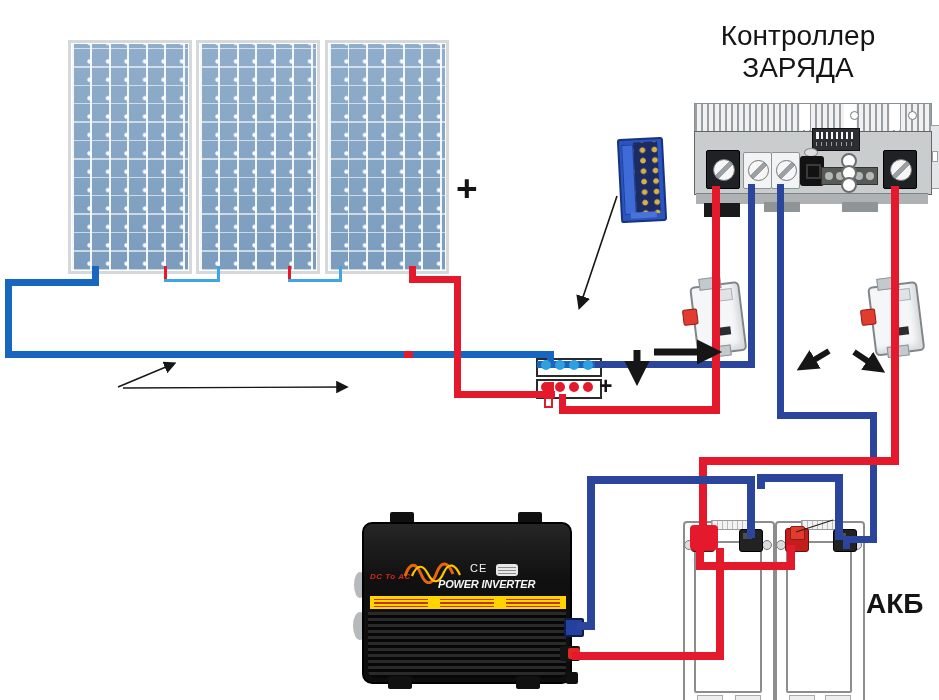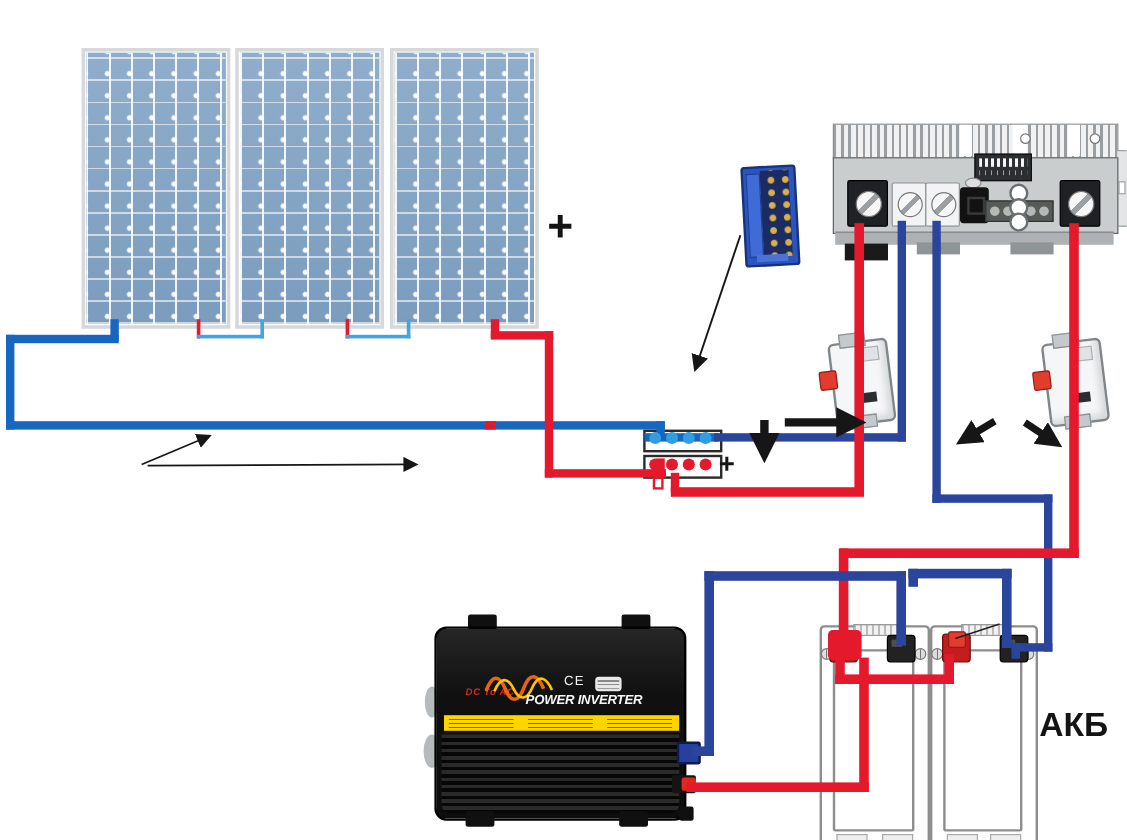--- a/index.html
+++ b/index.html
@@ -38,20 +38,24 @@
     </div>
   <div class="panel" style="left:196px;">
       <div class="panel-cells"></div>
     </div>
   <div class="panel" style="left:325px;">
       <div class="panel-cells"></div>
     </div>
 
   <div class="lbl" style="left:456px;top:168px;font-size:37px;font-weight:bold;">+</div>
 
+  <div class="lbl" style="left:668px;top:20px;width:260px;text-align:center;font-size:28px;line-height:1.15;">
+    <div>Контроллер</div>
+    <div>ЗАРЯДА</div>
+  </div>
 
   <div class="abs" style="left:692px;top:103px;width:246px;height:115px;z-index:3;">
     <div class="abs" style="left:2px;top:0;width:236px;height:28px;border:1px solid #8a8f92;background:repeating-linear-gradient(90deg,#989ea1 0 2px,#f1f1f1 2px 6px);"></div>
     <div class="abs" style="left:108px;top:1px;width:10px;height:26px;background:#fff;"></div>
     <div class="abs" style="left:152px;top:1px;width:12px;height:26px;background:#fff;"></div>
     <div class="abs" style="left:198px;top:1px;width:10px;height:26px;background:#fff;"></div>
     <div class="abs" style="left:158px;top:8px;width:7px;height:7px;border:1px solid #777;border-radius:50%;background:#fff;"></div>
     <div class="abs" style="left:216px;top:8px;width:7px;height:7px;border:1px solid #777;border-radius:50%;background:#fff;"></div>
     <div class="abs" style="left:238px;top:22px;width:8px;height:62px;background:#e3e5e6;border:1px solid #9a9fa2;"></div>
     <div class="abs" style="left:240px;top:48px;width:4px;height:9px;background:#fff;border:1px solid #9a9fa2;"></div>
@@ -181,21 +185,21 @@
     <div class="abs" style="left:26px;top:6px;width:14px;height:10px;background:#dfe3e5;border:1px solid #aab0b3;"></div>
     <div class="abs" style="left:24px;top:44px;width:12px;height:8px;background:#2b2e30;"></div>
   </div>
 
   <div class="abs" style="left:358px;top:510px;width:222px;height:182px;z-index:3;">
     <div class="abs" style="left:32px;top:2px;width:24px;height:13px;background:#101010;border-radius:2px;"></div>
     <div class="abs" style="left:160px;top:2px;width:24px;height:13px;background:#101010;border-radius:2px;"></div>
     <div class="abs" style="left:-4px;top:62px;width:12px;height:26px;background:#b7babc;border-radius:50%;"></div>
     <div class="abs" style="left:-5px;top:102px;width:14px;height:28px;background:#b7babc;border-radius:50%;"></div>
     <div class="abs" style="left:4px;top:12px;width:206px;height:158px;background:linear-gradient(180deg,#262626,#101010 35%,#0d0d0d);border:2px solid #000;border-radius:10px;">
-      <div class="abs" style="left:24px;top:48px;font-size:8px;font-weight:bold;font-style:italic;color:#d8281e;letter-spacing:.5px;">DC To AC</div>
+      <div class="abs" style="left:6px;top:48px;font-size:8px;font-weight:bold;font-style:italic;color:#d8281e;letter-spacing:.5px;">DC To AC</div>
       <svg width="62" height="24" viewBox="0 0 62 24" style="position:absolute;left:40px;top:36px;">
         <path d="M1,16 C6,2 12,2 17,14 C22,26 28,26 33,12 C38,0 44,2 49,14" fill="none" stroke="#e8650f" stroke-width="3"></path>
         <path d="M8,16 C13,4 19,4 24,14 C29,24 35,24 40,12 C45,2 51,4 56,15" fill="none" stroke="#ffc400" stroke-width="2.2"></path>
       </svg>
       <div class="abs" style="left:106px;top:38px;font-size:11px;color:#f2f2f2;letter-spacing:1px;">CE</div>
       <div class="abs" style="left:132px;top:40px;width:22px;height:12px;background:#e8e8e8;border-radius:3px;">
         <div class="abs" style="left:2px;top:2px;width:18px;height:8px;background:repeating-linear-gradient(0deg,#8a8a8a 0 1px,rgba(0,0,0,0) 1px 3px);"></div>
       </div>
       <div class="abs" style="left:74px;top:54px;width:130px;font-size:11px;font-weight:bold;font-style:italic;color:#f5f5f5;letter-spacing:-.2px;">POWER INVERTER</div>
       <div class="abs" style="left:6px;top:72px;width:196px;height:13px;background:#ffd400;">

